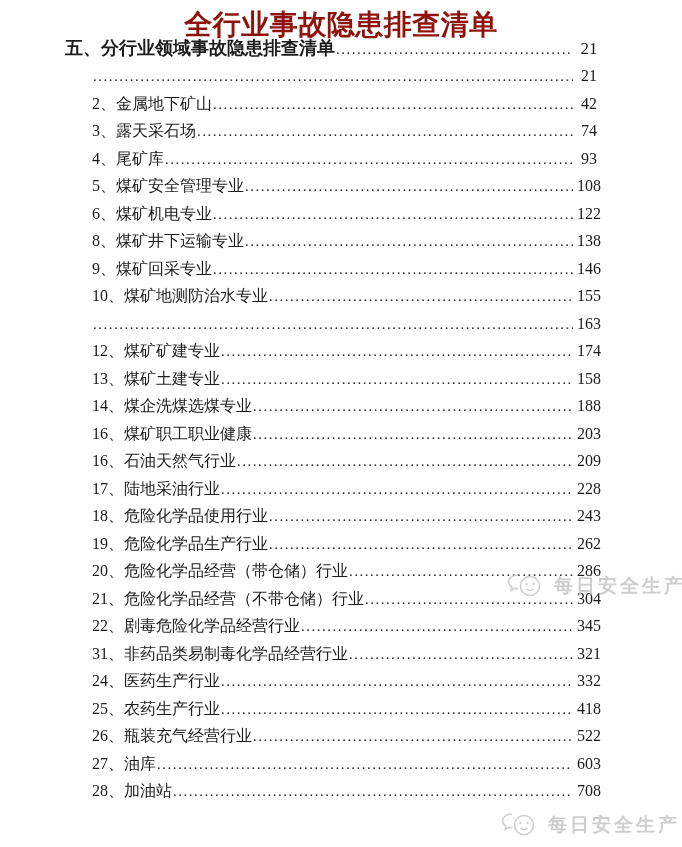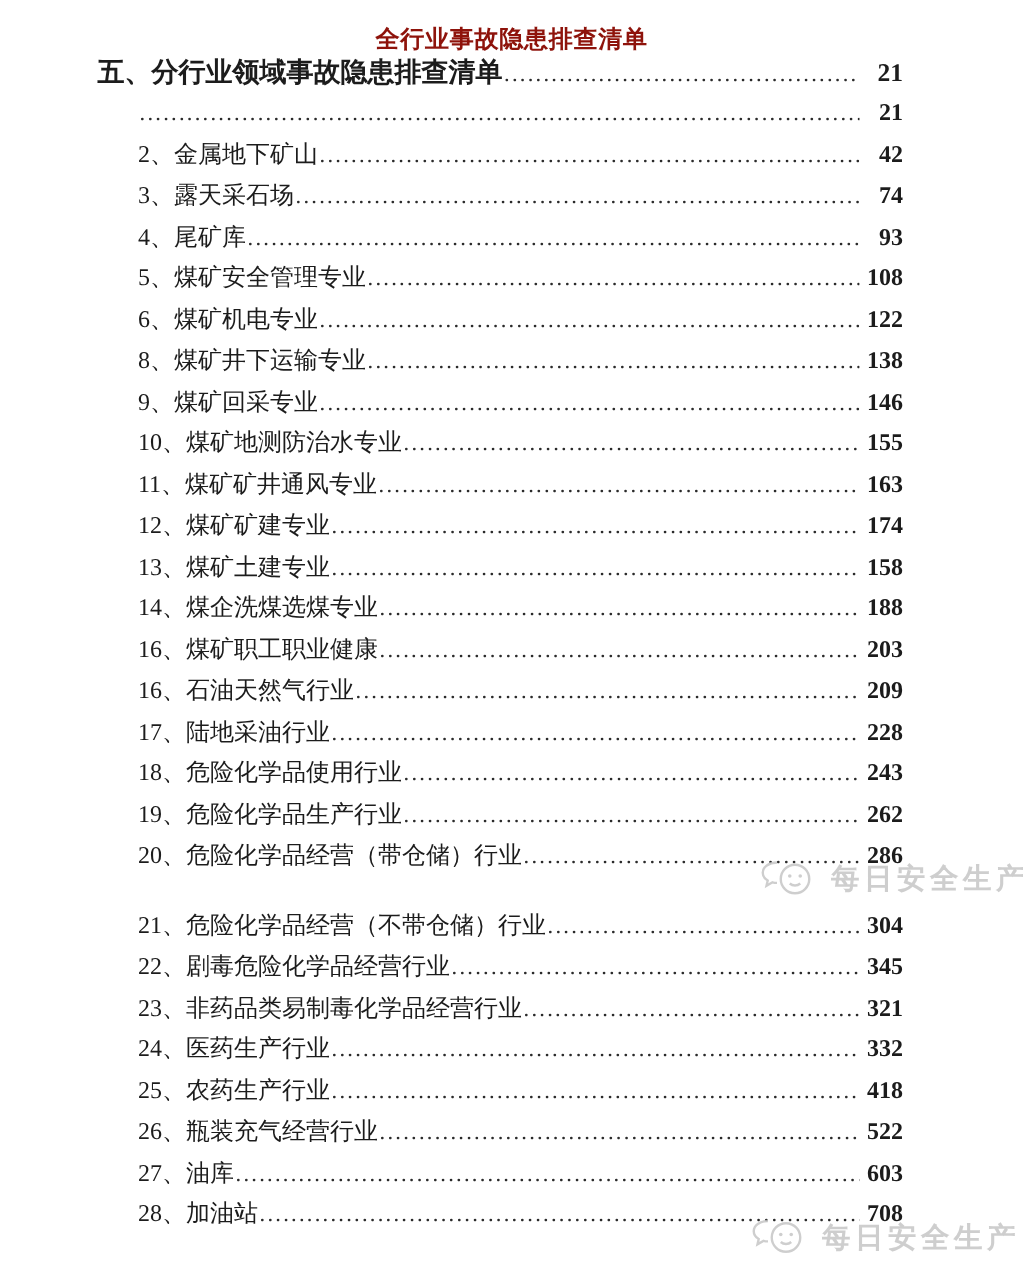--- a/index.html
+++ b/index.html
@@ -5,25 +5,25 @@
   html,body { margin:0; padding:0; background:#ffffff; }
   .page {
     position:relative;
     width:682px; height:847px;
     background:#ffffff;
     overflow:hidden;
     font-family:"Liberation Serif", serif;
     color:#1c1c1c;
   }
   .doc-title {
-    padding-top:16px;
+    padding-top:6px;
     text-align:center;
     font-family:"Liberation Sans", sans-serif;
     font-weight:bold;
-    font-size:16px;
+    font-size:28px;
     letter-spacing:0.5px;
     color:var(--title-color, #8e130b);
   }
   .toc {
     position:absolute;
     top:34px; left:65px; right:80px;
   }
   .toc-row {
     display:flex;
     align-items:baseline;
@@ -35,41 +35,41 @@
     font-size:18px;
     line-height:28px;
     height:28px;
   }
   .toc-item {
     font-size:16px;
     line-height:27.5px;
     height:27.5px;
     padding-left:27px;
   }
-  .toc-item.gap-after { margin-bottom:19px; }
+  .toc-item.gap-after { }
   .toc-label { flex:0 0 auto;text-align:right; }
   .toc-dots {
     flex:1 1 auto;
     overflow:hidden;
     margin:0 3px 0 1px;
     font-family:"Liberation Serif", serif;
     font-weight:normal;
     font-size:15px;
     color:#2a2a2a;
   }
   .toc-dots::after {
     content:"................................................................................................................................................................................................................................";
     letter-spacing:1.5px;
   }
   .toc-page {
     flex:0 0 auto;
     min-width:26px;
-    text-align:right;
+    text-align:center;
     font-family:"Liberation Serif", serif;
-    font-weight:bold;
+    font-weight:normal;
     font-size:16px;
   }
   .toc-header .toc-page { font-size:17px; }
   .watermark {
     position:absolute;
     display:flex;
     align-items:center;
     gap:4px;
     color:#c3c3c3;
     font-family:"Liberation Sans", sans-serif;
@@ -136,21 +136,20 @@
       <span class="toc-label">9、煤矿回采专业</span>
       <span class="toc-dots"></span>
       <span class="toc-page">146</span>
     </div>
         <div class="toc-row toc-item">
       <span class="toc-label">10、煤矿地测防治水专业</span>
       <span class="toc-dots"></span>
       <span class="toc-page">155</span>
     </div>
         <div class="toc-row toc-item">
-      <span class="toc-label">11、煤矿矿井通风专业</span>
       <span class="toc-dots"></span>
       <span class="toc-page">163</span>
     </div>
         <div class="toc-row toc-item">
       <span class="toc-label">12、煤矿矿建专业</span>
       <span class="toc-dots"></span>
       <span class="toc-page">174</span>
     </div>
         <div class="toc-row toc-item">
       <span class="toc-label">13、煤矿土建专业</span>
@@ -196,21 +195,21 @@
       <span class="toc-label">21、危险化学品经营（不带仓储）行业</span>
       <span class="toc-dots"></span>
       <span class="toc-page">304</span>
     </div>
         <div class="toc-row toc-item">
       <span class="toc-label">22、剧毒危险化学品经营行业</span>
       <span class="toc-dots"></span>
       <span class="toc-page">345</span>
     </div>
         <div class="toc-row toc-item">
-      <span class="toc-label">23、非药品类易制毒化学品经营行业</span>
+      <span class="toc-label">31、非药品类易制毒化学品经营行业</span>
       <span class="toc-dots"></span>
       <span class="toc-page">321</span>
     </div>
         <div class="toc-row toc-item">
       <span class="toc-label">24、医药生产行业</span>
       <span class="toc-dots"></span>
       <span class="toc-page">332</span>
     </div>
         <div class="toc-row toc-item">
       <span class="toc-label">25、农药生产行业</span>

